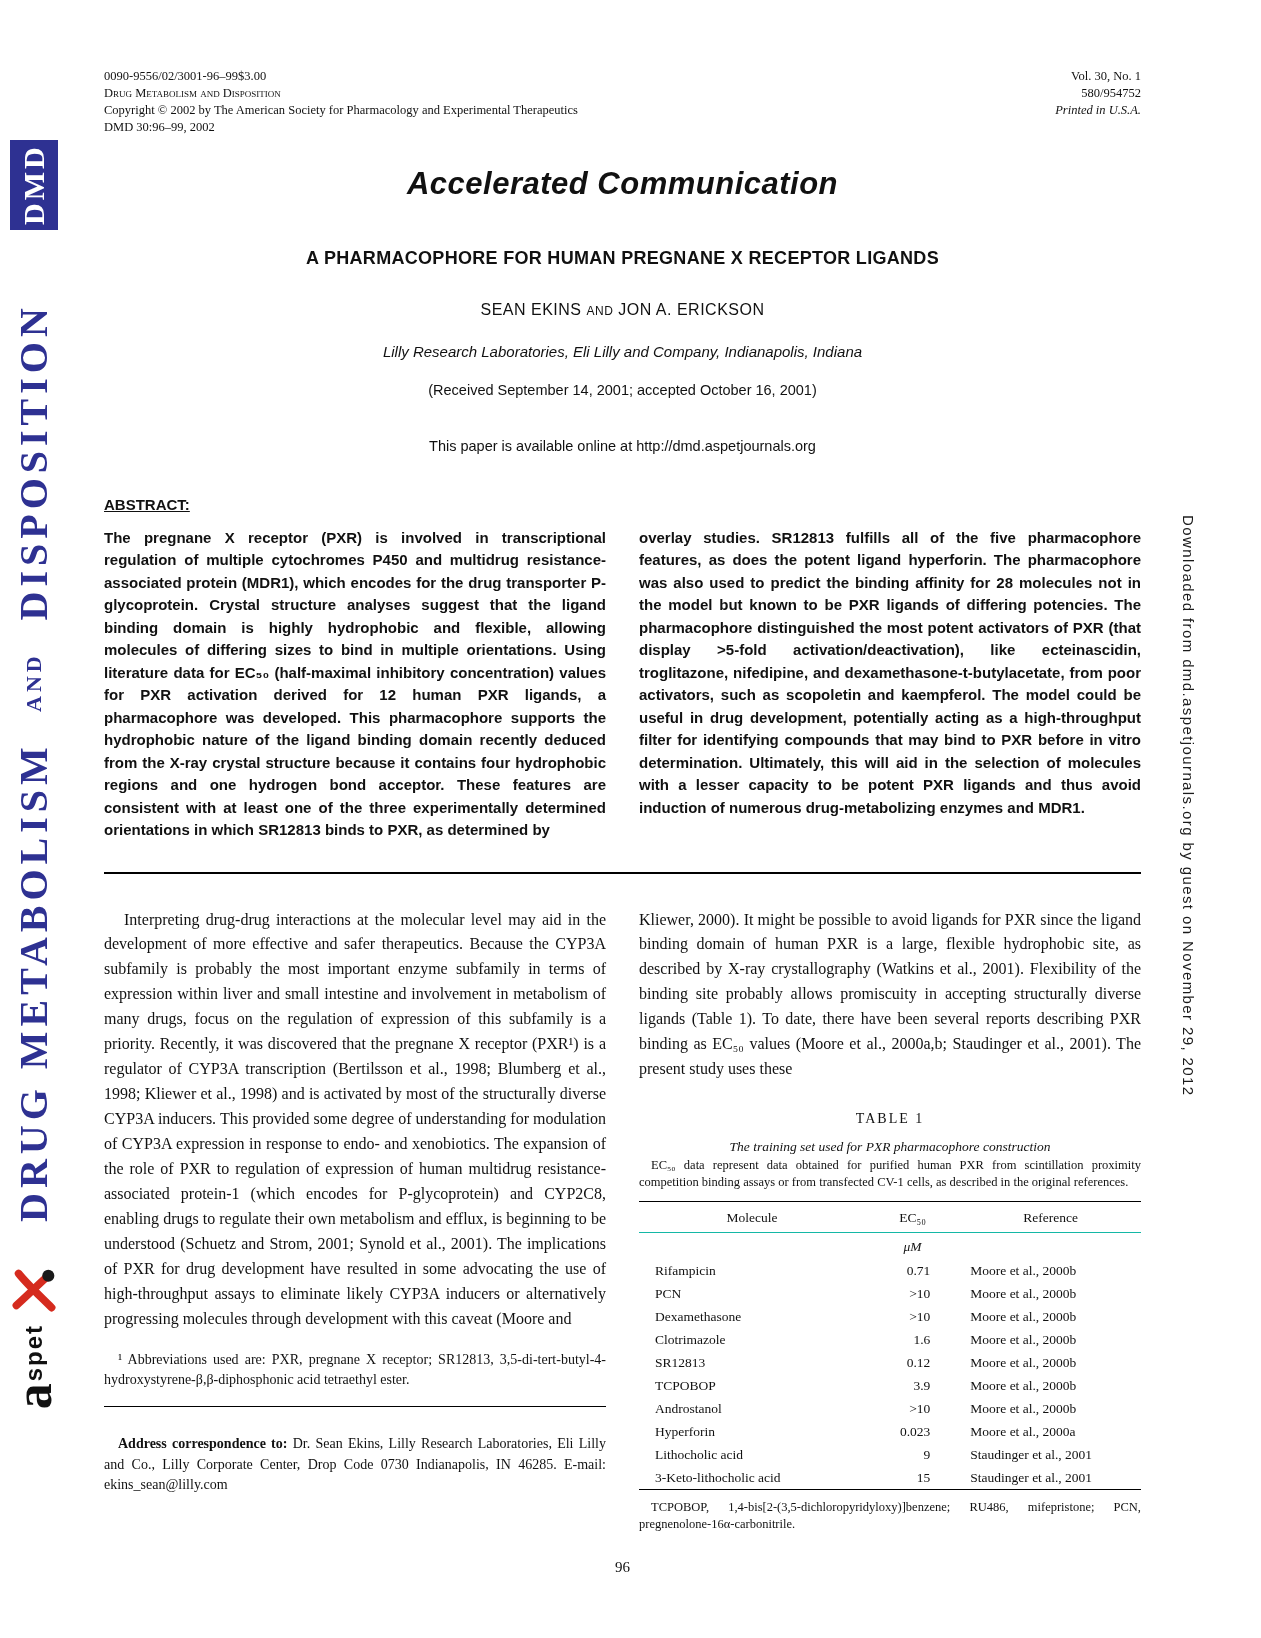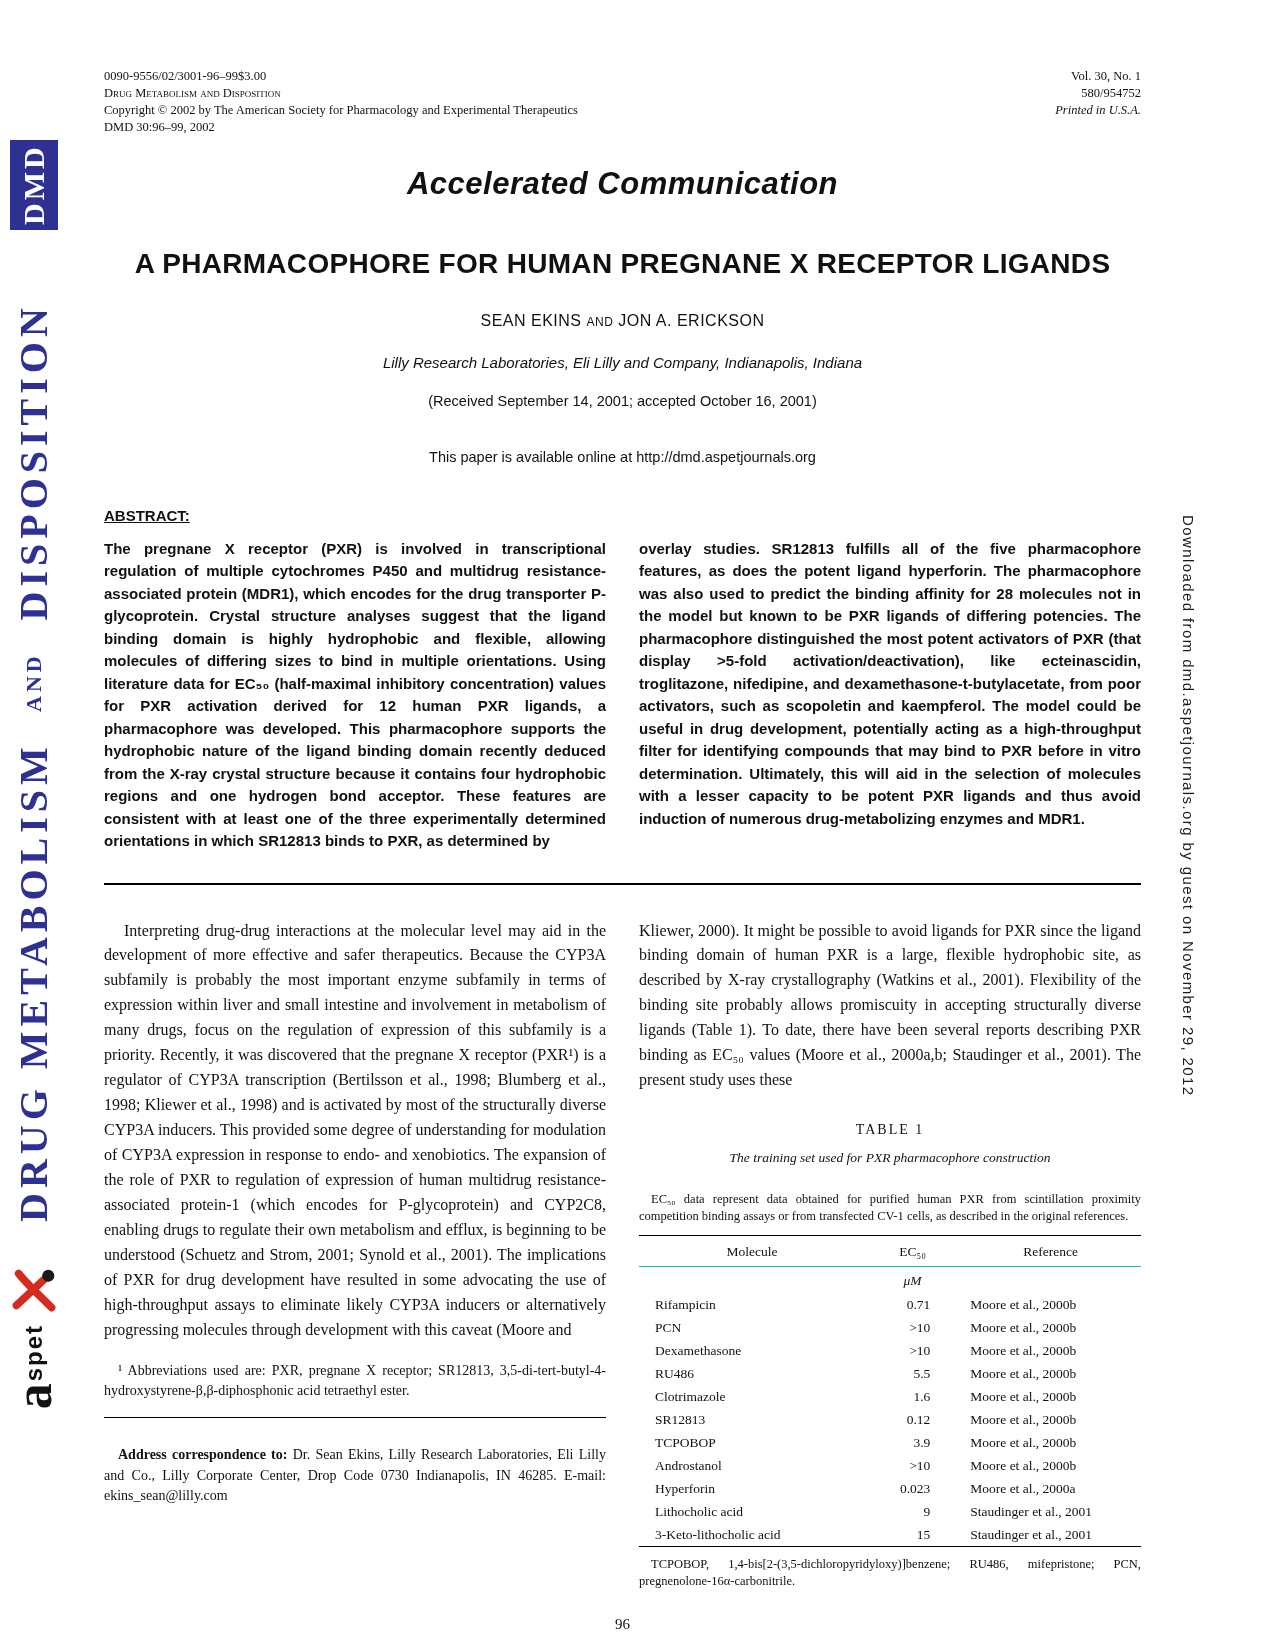--- a/index.html
+++ b/index.html
@@ -52,21 +52,21 @@
   .smallcaps { font-variant:small-caps; }
   .it { font-style:italic; }
 
   .section-title {
     margin-top:30px; text-align:center;
     font-family:"Liberation Sans", sans-serif; font-weight:bold; font-style:italic;
     font-size:31px; letter-spacing:0.5px;
   }
   .article-title {
     margin-top:46px; text-align:center;
-    font-family:"Liberation Sans", sans-serif; font-weight:bold; font-size:28px; letter-spacing:0.3px;
+    font-family:"Liberation Sans", sans-serif; font-weight:bold; font-size:18px; letter-spacing:0.3px;
   }
   .authors {
     margin-top:32px; text-align:center;
     font-family:"Liberation Sans", sans-serif; font-size:16px; letter-spacing:0.5px;
   }
   .authors .conj { font-size:12px; }
   .affiliation { margin-top:24px; text-align:center; font-family:"Liberation Sans", sans-serif; font-style:italic; font-size:15px; }
   .received { margin-top:22px; text-align:center; font-family:"Liberation Sans", sans-serif; font-size:14.5px; }
   .availability { margin-top:40px; text-align:center; font-family:"Liberation Sans", sans-serif; font-size:14.5px; }
 
@@ -90,21 +90,21 @@
   .correspondence {
     margin-top:16px; padding-top:27px; border-top:1px solid #000;
     font-size:14px; line-height:1.45; text-align:justify; text-indent:14px;
   }
   .correspondence .lead { font-weight:bold; }
 
   
   .table-block { margin-top:26px; }
   .table-label { text-align:center; font-size:14px; letter-spacing:2px; }
   .table-caption { margin-top:6px; text-align:center; font-style:italic; font-size:13.5px; }
-  .table-note { margin-top:23px; font-size:12.5px; line-height:1.35; text-align:justify; text-indent:12px; }
+  .table-note { margin-top:0; font-size:12.5px; line-height:1.35; text-align:justify; text-indent:12px; }
   table.t1 { margin-top:10px; width:100%; border-collapse:collapse; border-top:1px solid #000; border-bottom:1px solid #000; font-size:13.5px; }
   table.t1 col.c-mol { width:45%; } table.t1 col.c-ec { width:19%; } table.t1 col.c-ref { width:36%; }
   table.t1 tr.head th { font-weight:normal; text-align:center; padding:5px 0 4px; border-bottom:1px solid #14b8a6; }
   table.t1 tr.unit td { text-align:center; font-style:italic; padding:3px 0 2px; }
   table.t1 td { padding:1px 0; vertical-align:top; }
   table.t1 td.mol { padding-left:16px; }
   table.t1 td.ec { text-align:right; padding-right:30px; }
   table.t1 td.ref { padding-left:10px; }
   .table-footnote { margin-top:9px; font-size:12.5px; line-height:1.35; text-align:justify; text-indent:12px; }
 
@@ -221,25 +221,20 @@
                 <td class="mol">PCN</td>
                 <td class="ec">&gt;10</td>
                 <td class="ref">Moore et al., 2000b</td>
               </tr>
               <tr>
                 <td class="mol">Dexamethasone</td>
                 <td class="ec">&gt;10</td>
                 <td class="ref">Moore et al., 2000b</td>
               </tr>
               <tr>
-                <td class="mol">RU486</td>
-                <td class="ec">5.5</td>
-                <td class="ref">Moore et al., 2000b</td>
-              </tr>
-              <tr>
                 <td class="mol">Clotrimazole</td>
                 <td class="ec">1.6</td>
                 <td class="ref">Moore et al., 2000b</td>
               </tr>
               <tr>
                 <td class="mol">SR12813</td>
                 <td class="ec">0.12</td>
                 <td class="ref">Moore et al., 2000b</td>
               </tr>
               <tr>

